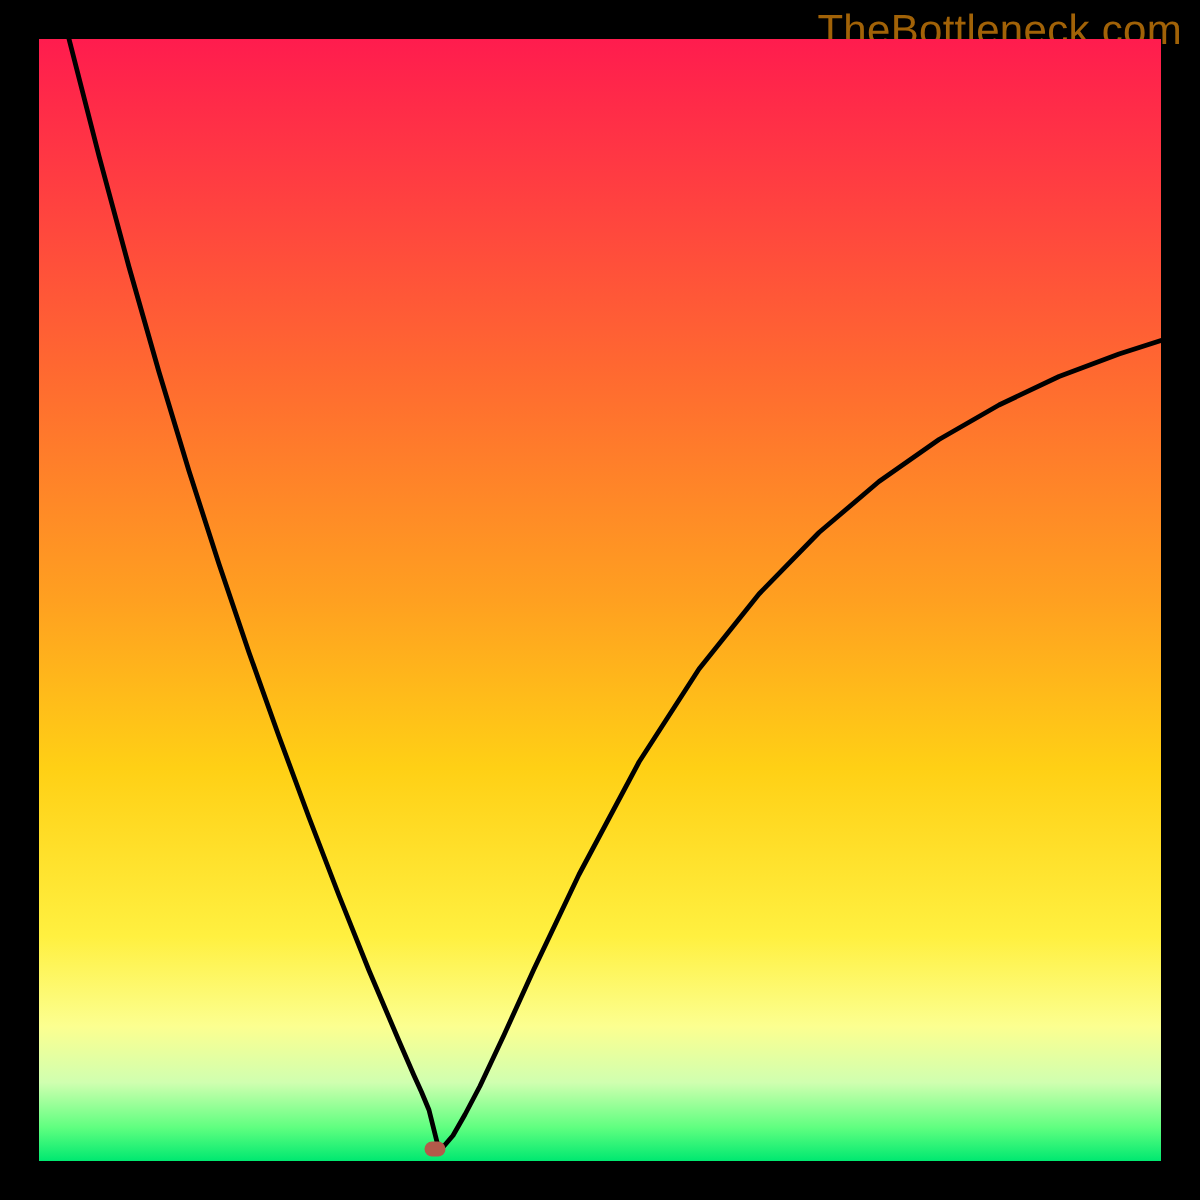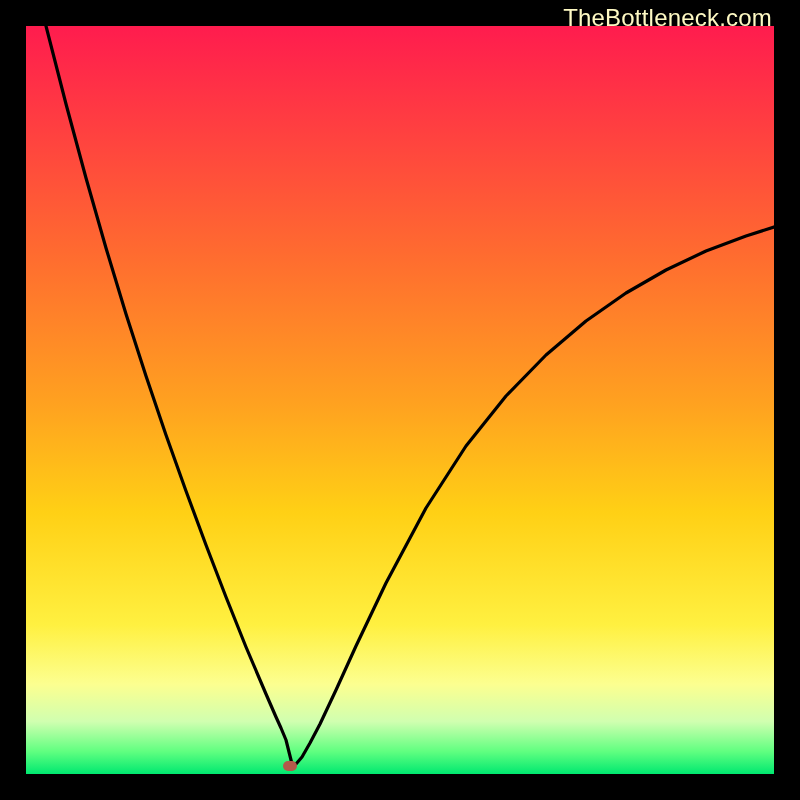--- a/index.html
+++ b/index.html
@@ -55,23 +55,23 @@
   .marker {
     position: absolute;
     width: 14px;
     height: 10px;
     border-radius: 5px;
     transform: translate(-50%, -50%);
   }
   .watermark {
     position: absolute;
     top: 4px;
-    right: 28px;
-    color: #fef9c3;
-    font-size: 24px;
+    right: 12px;
+    color: #a16207;
+    font-size: 28px;
     font-weight: 500;
     letter-spacing: 0.2px;
   }
 </style>
 </head>
 <body>
 
 <div class="watermark">TheBottleneck.com</div>
 
 <div class="frame">

